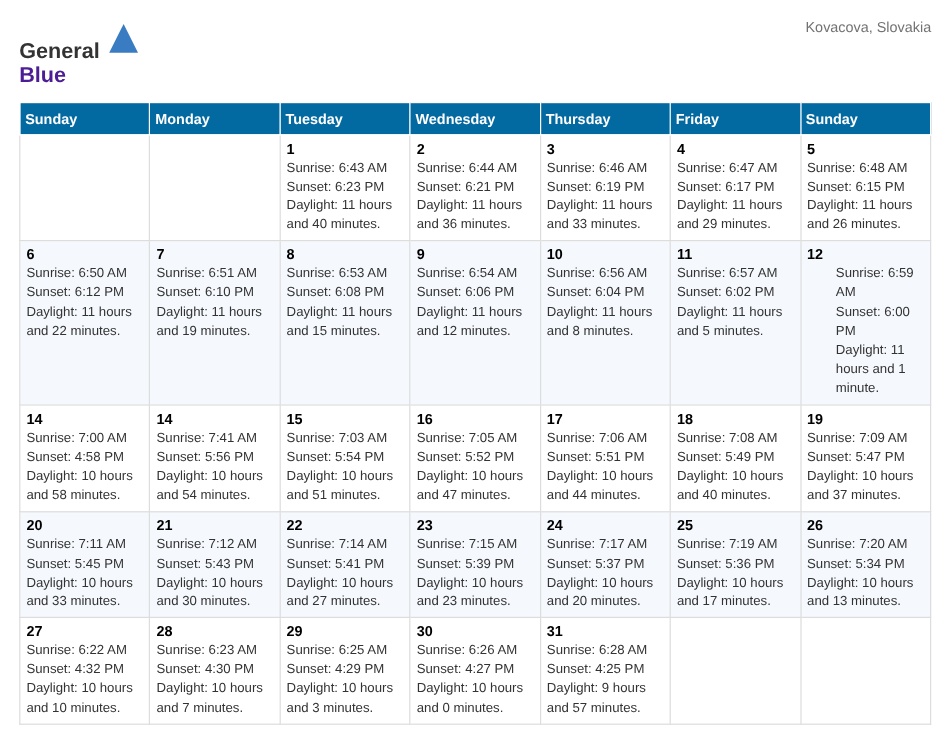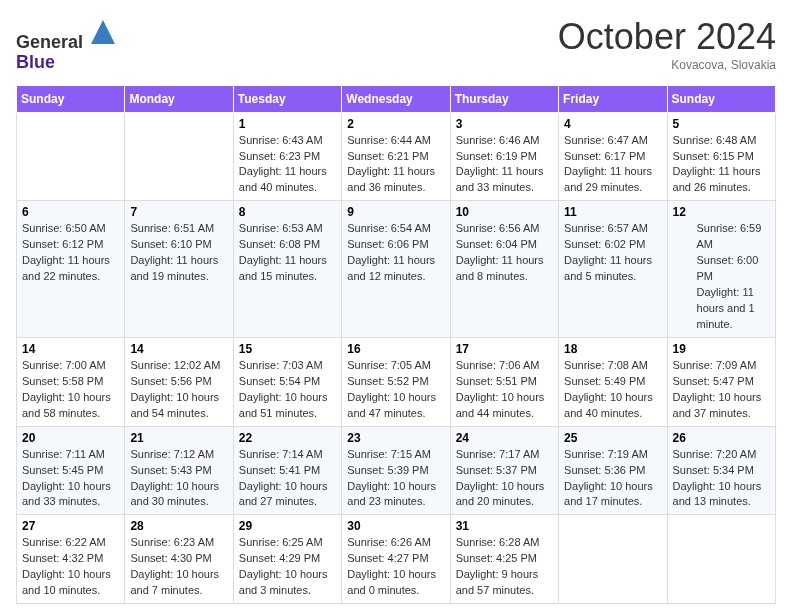--- a/index.html
+++ b/index.html
@@ -43,21 +43,21 @@
     .location {
       font-size: 12px;
       color: #737373;
     }
     .calendar {
       width: 100%;
       border-collapse: collapse;
       font-size: 11px;
     }
     .calendar th {
-      background: #8b5cf6;
+      background: #0369a1;
       color: #fff;
       padding: 6px 4px;
       text-align: left;
       font-size: 12px;
       font-weight: bold;
       border: 1px solid #fff;
     }
     .calendar td {
       border: 1px solid #ddd;
       vertical-align: top;
@@ -96,21 +96,20 @@
         <span class="logo-general">General</span><svg class="logo-icon" viewBox="0 0 32 32">
             <polygon points="16,4 28,28 4,28" fill="#3a7cc2"></polygon>
           </svg>
       </div>
       <div class="logo-text">
         <span class="logo-blue">Blue</span>
       </div>
     </div>
   </div>
   <div class="title-block">
-    <div class="month-title">October 2024</div>
     <div class="location">Kovacova, Slovakia</div>
   </div>
 </div>
 
 <table class="calendar">
   <thead>
     <tr>
     <th>Sunday</th>
         <th>Monday</th>
         <th>Tuesday</th>
@@ -196,26 +195,26 @@
           <span class="day-number">12</span>
           <div class="day-info" style="white-space: pre-line; margin-left: 24px;">Sunrise: 6:59 AM
 Sunset: 6:00 PM
 Daylight: 11 hours and 1 minute.</div>
         </td>
       </tr>
       <tr>
         <td>
           <span class="day-number">14</span>
           <div class="day-info" style="white-space: pre-line;">Sunrise: 7:00 AM
-Sunset: 5:58 PM
+Sunset: 4:58 PM
 Daylight: 10 hours and 58 minutes.</div>
         </td>
         <td>
           <span class="day-number">14</span>
-          <div class="day-info" style="white-space: pre-line;">Sunrise: 12:02 AM
+          <div class="day-info" style="white-space: pre-line;">Sunrise: 7:41 AM
 Sunset: 5:56 PM
 Daylight: 10 hours and 54 minutes.</div>
         </td>
         <td>
           <span class="day-number">15</span>
           <div class="day-info" style="white-space: pre-line;">Sunrise: 7:03 AM
 Sunset: 5:54 PM
 Daylight: 10 hours and 51 minutes.</div>
         </td>
         <td>

